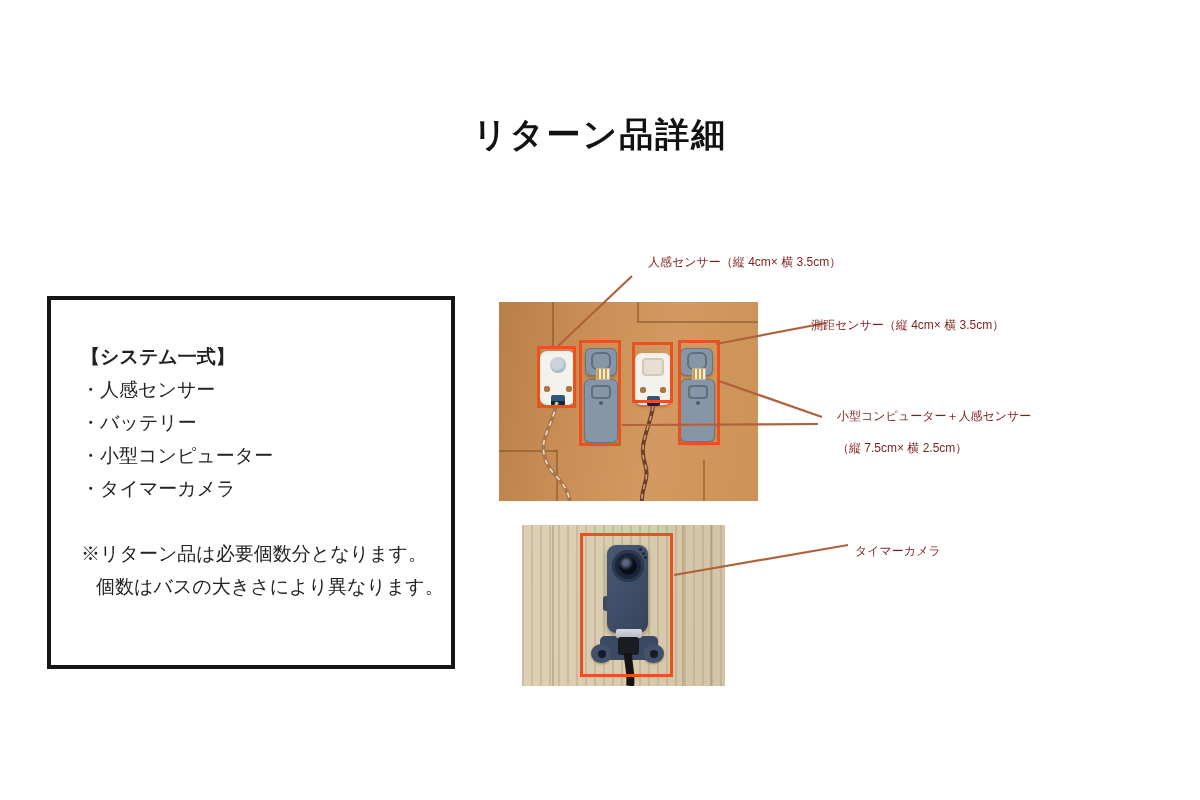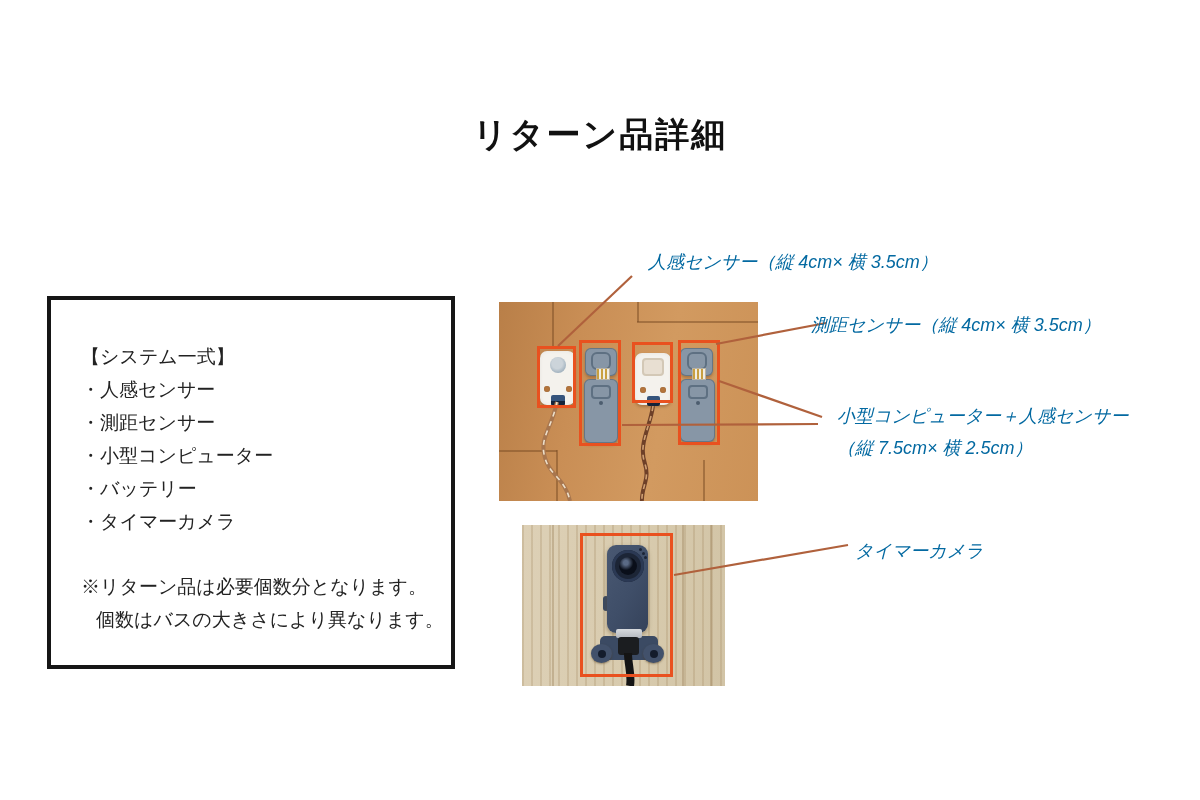--- a/index.html
+++ b/index.html
@@ -7,21 +7,21 @@
          font-family:"Liberation Sans", sans-serif;color:#1a1a1a;margin-top:48px;}
 
   
   .page-title{position:absolute;left:0;right:0;top:64px;text-align:center;
               font-size:34px;font-weight:800;letter-spacing:2px;color:#111;}
 
   
   .info-box{position:absolute;left:47px;top:248px;width:408px;height:373px;
             border:4px solid #161616;box-sizing:border-box;
             padding:40px 16px 0 30px;font-size:19px;line-height:33px;color:#222;}
-  .ib-heading{font-weight:400;}
+  .ib-heading{font-weight:700;}
   .ib-item{white-space:nowrap;}
   .ib-note1{margin-top:32px;white-space:nowrap;}
   .ib-note2{margin-left:15px;white-space:nowrap;}
 
   
   .photo{position:absolute;overflow:hidden;}
   .photo1{left:499px;top:254px;width:259px;height:199px;
           background:linear-gradient(100deg,#b97f48 0%,#c98e55 30%,#d29a60 62%,#cc9257 100%);}
   .photo2{left:522px;top:477px;width:203px;height:161px;
           background:
@@ -62,35 +62,34 @@
   .cam-foot .hole{position:absolute;left:50%;top:50%;width:8px;height:8px;margin:-4px 0 0 -4px;
                   border-radius:50%;background:#141c2c;}
   .cam-usb{position:absolute;background:linear-gradient(#d7dade,#b4b8bf);border-radius:2px;z-index:4;}
   .cam-plug{position:absolute;background:#1b1d20;border-radius:3px;z-index:4;}
 
   
   .overlay{position:absolute;left:0;top:0;z-index:10;pointer-events:none;}
   .wires{position:absolute;left:0;top:0;z-index:4;pointer-events:none;}
 
   
-  .ann{position:absolute;z-index:11;font-size:18px;line-height:32px;color:#0369a1;white-space:nowrap;font-style:italic;}
+  .ann{position:absolute;z-index:11;font-size:12px;line-height:32px;color:#7f1d1d;white-space:nowrap;}
 </style>
 </head>
 <body>
 
 <div class="stage">
 
   <div class="page-title">リターン品詳細</div>
 
   <div class="info-box">
     <div class="ib-heading">【システム一式】</div>
     <div class="ib-item">・人感センサー</div>
-    <div class="ib-item">・測距センサー</div>
+    <div class="ib-item">・バッテリー</div>
     <div class="ib-item">・小型コンピューター</div>
-    <div class="ib-item">・バッテリー</div>
     <div class="ib-item">・タイマーカメラ</div>
     <div class="ib-note1">※リターン品は必要個数分となります。</div>
     <div class="ib-note2">個数はバスの大きさにより異なります。</div>
   </div>
 
   <div class="photo photo1">
 
     <div class="seam" style="left:53px;top:0;width:2px;height:46px;"></div>
     <div class="seam" style="left:138px;top:0;width:2px;height:20px;"></div>
     <div class="seam" style="left:138px;top:19px;width:121px;height:2px;"></div>

